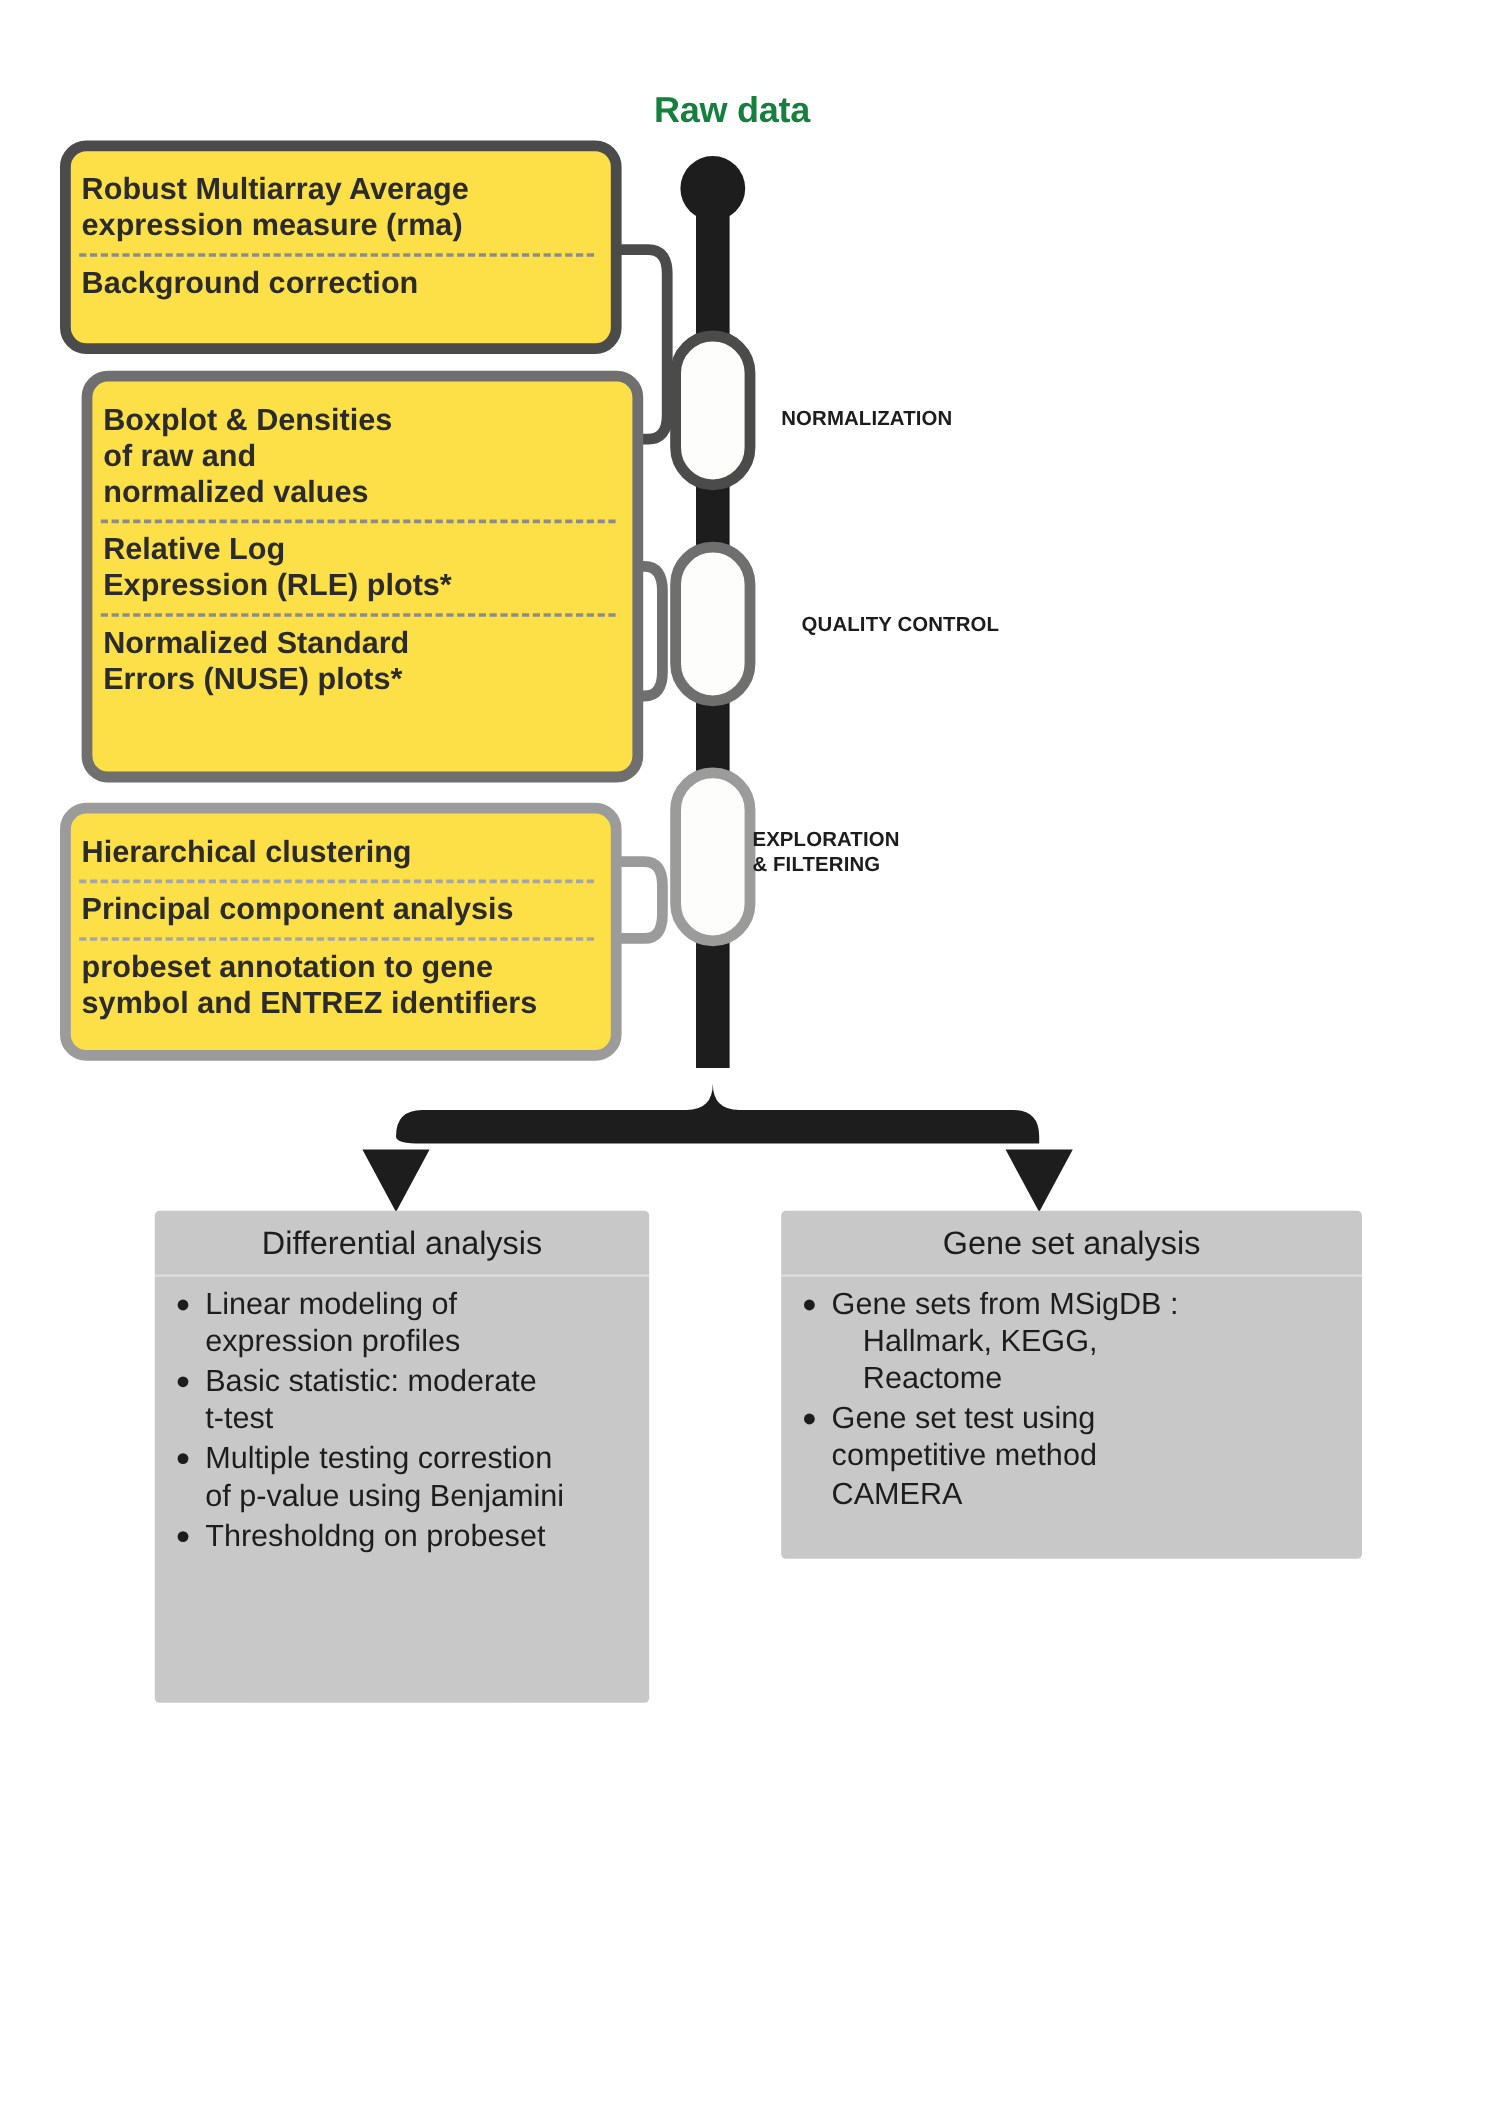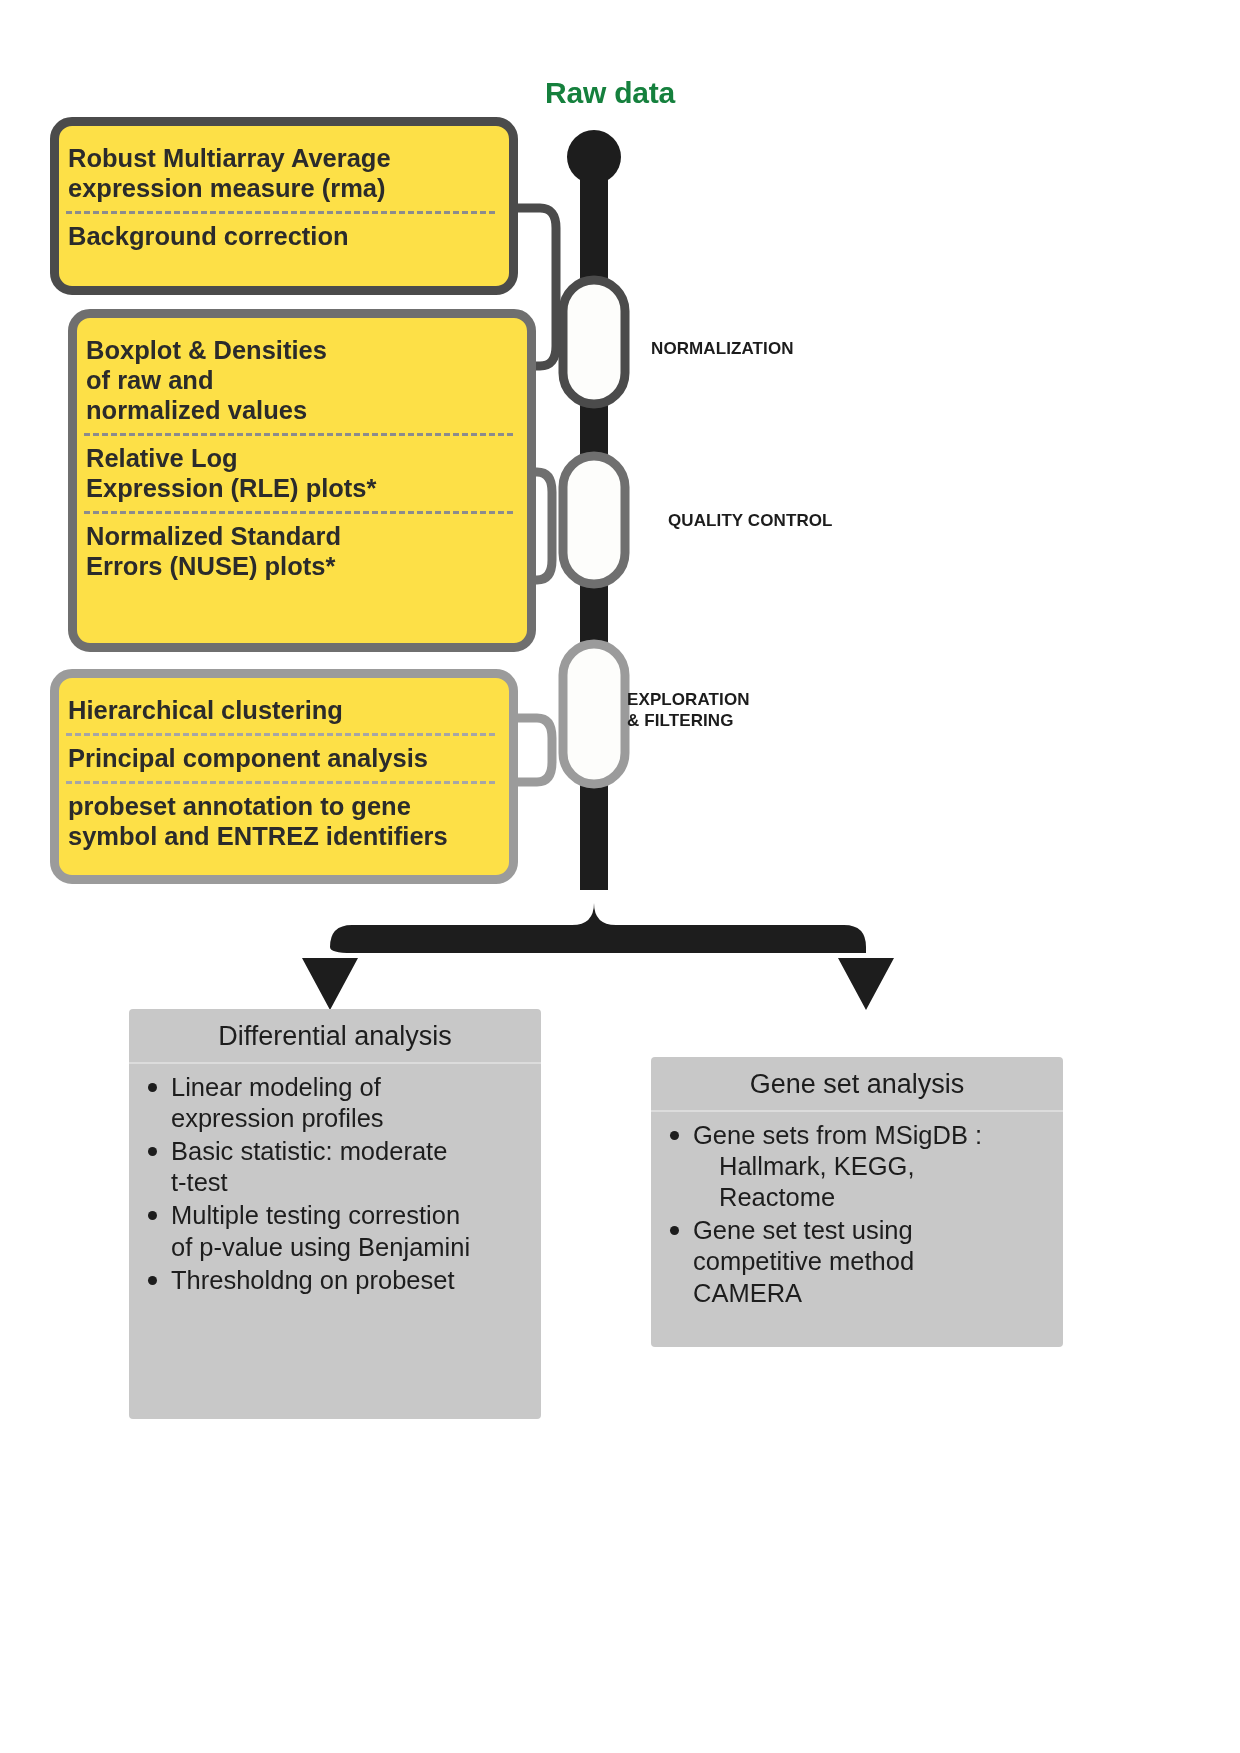--- a/index.html
+++ b/index.html
@@ -98,21 +98,21 @@
 
   
   .result-card {
     position: absolute;
     box-sizing: border-box;
     background: #c8c8c8;
     border-radius: 4px;
     overflow: hidden;
   }
   #card-differential { left: 129px; top: 1009px; width: 412px; height: 410px; }
-  #card-geneset      { left: 651px; top: 1009px; width: 412px; height: 290px; margin-top: 48px; }
+  #card-geneset      { left: 651px; top: 1009px; width: 484px; height: 290px; }
   .result-head {
     text-align: center;
     font-size: 27px;
     color: #1d1d1d;
     padding: 12px 8px 10px 8px;
     border-bottom: 2px solid #dcdcdc;
     white-space: pre;
   }
   .result-body {
     padding: 8px 14px 12px 16px;

